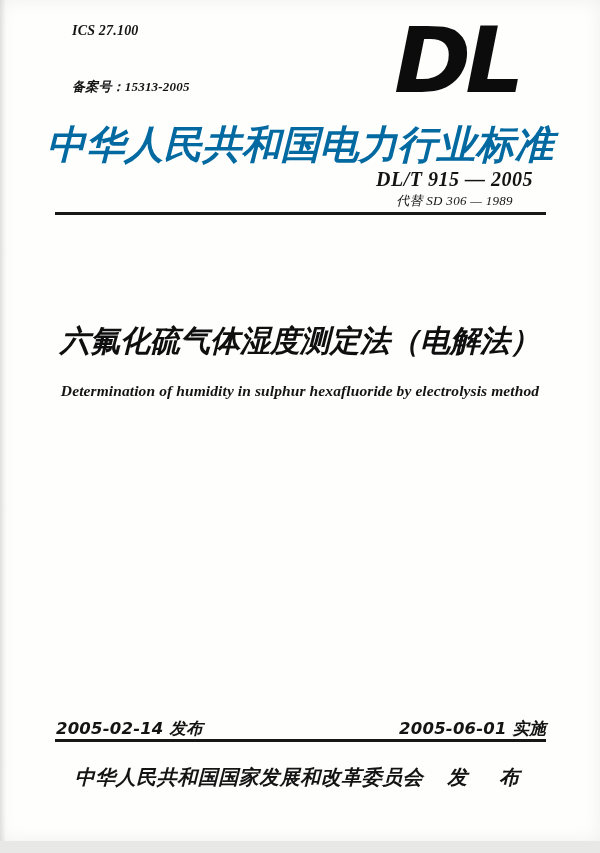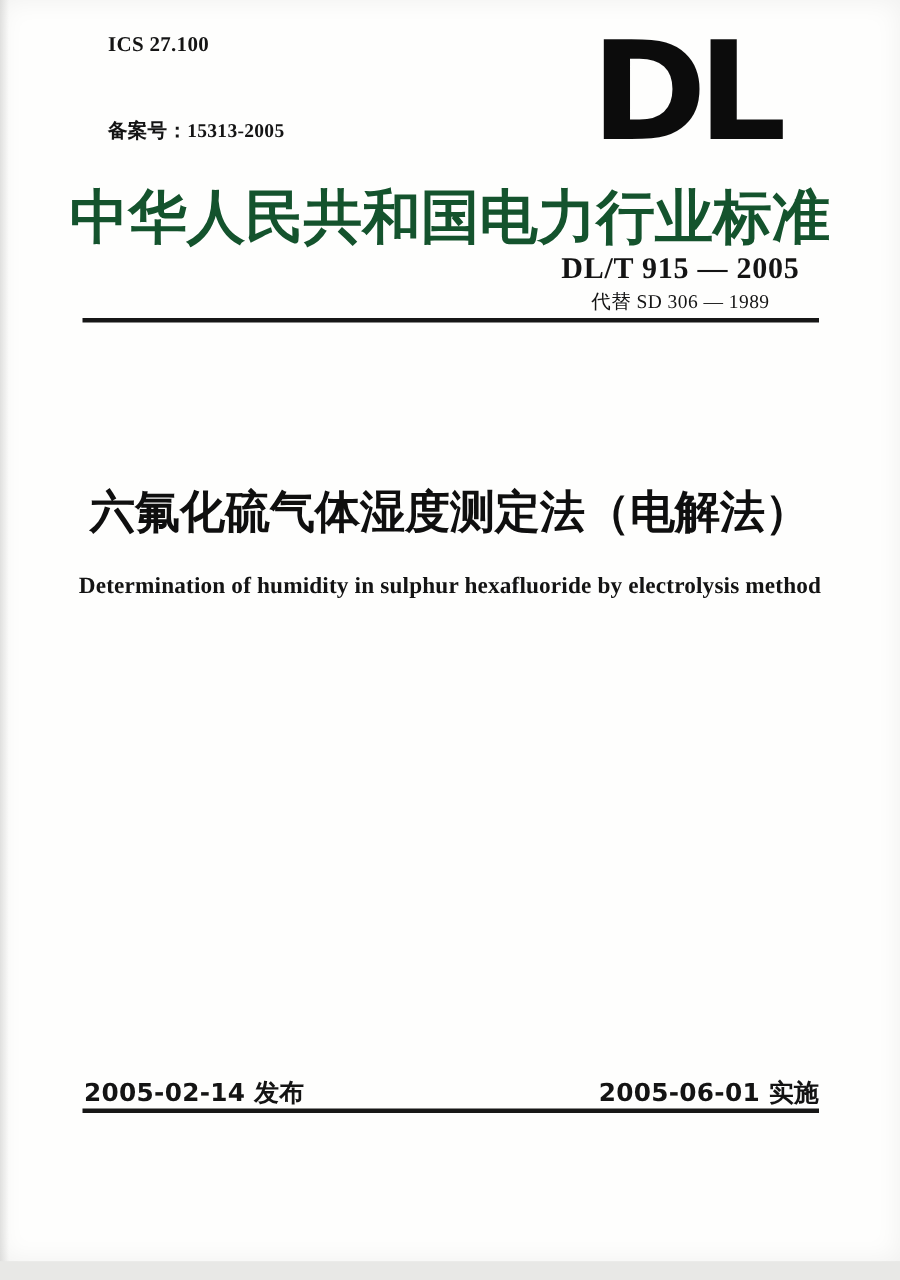--- a/index.html
+++ b/index.html
@@ -6,20 +6,21 @@
   .page {
     position: relative;
     width: 600px;
     height: 841px;
     margin: 0 auto;
     background: #fefefd;
     color: #141414;
     font-family: "Liberation Serif", serif;
     overflow: hidden;
     box-shadow: inset 0 0 18px rgba(0,0,0,0.06);
+    font-style: italic;
   }
   
   .page::before{
     content:"";
     position:absolute; left:0; top:0; bottom:0; width:6px;
     background:linear-gradient(90deg, rgba(120,120,118,0.18), rgba(255,255,255,0));
     pointer-events:none;
   }
 
   .ics-block{
@@ -36,21 +37,21 @@
     font-weight:900; font-size:93px; line-height:1;
     letter-spacing:-6px; color:#0c0c0c;
     transform: scaleY(0.98);
   }
 
   .org-line{
     position:absolute; left:0; right:0; top:118px;
     text-align:center; white-space:nowrap;
     font-family:"DejaVu Serif", "Liberation Serif", serif;
     font-weight:bold; font-size:39px; letter-spacing:0px;
-    color:#14532d;
+    color:#0369a1;
   }
 
   .std-block{
     position:absolute; right:67px; top:168px;
     text-align:center; white-space:nowrap;
     font-family:"Liberation Serif", serif;
   }
   .std-no{ font-weight:bold; font-size:20px; letter-spacing:0.5px; }
   .replaces{ font-size:13px; margin-top:1px; letter-spacing:0.3px; }
 
@@ -113,14 +114,17 @@
   <div class="title-zh">六氟化硫气体湿度测定法（电解法）</div>
   <div class="title-en">Determination of humidity in sulphur hexafluoride by electrolysis method</div>
 
   <div class="date-row">
     <span>2005-02-14 发布</span>
     <span>2005-06-01 实施</span>
   </div>
 
   <div class="rule rule-bottom"></div>
 
+  <div class="publisher-row">
+    <span>中华人民共和国国家发展和改革委员会</span><span class="publish-label">发　布</span>
+  </div>
 
 </div>
 
 </body></html>

